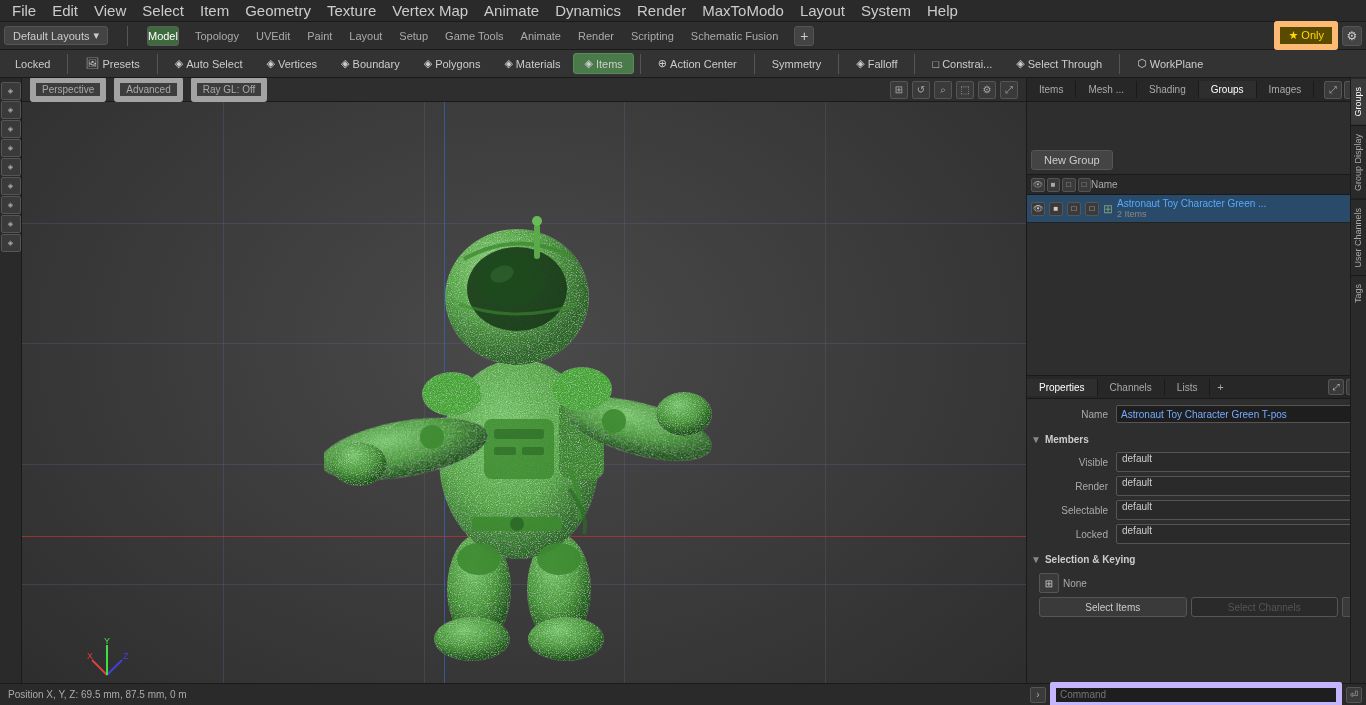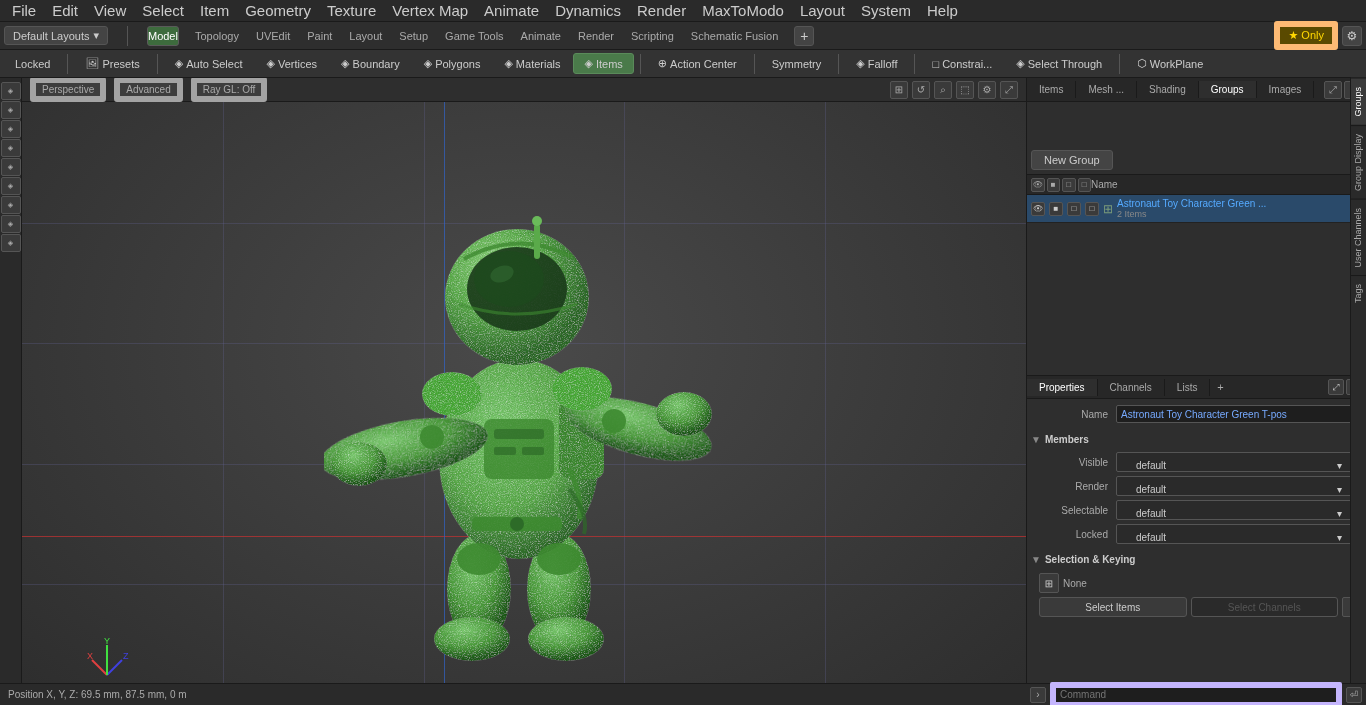--- a/index.html
+++ b/index.html
@@ -485,22 +485,22 @@
       font-size: 10px;
       color: #aaa;
     }
     .prop-dropdown {
       flex: 1;
       height: 20px;
       background: #2a2a2a;
       border: 1px solid #555;
       border-radius: 2px;
       display: flex;
-      align-items: flex-end;
-      padding: 0 19px;
+      align-items: flex-start;
+      padding: 0 5px;
       justify-content: space-between;
       font-size: 10px;
       color: #ccc;
       cursor: pointer;
     }
     .prop-section-header {
       display: flex;
       align-items: center;
       height: 20px;
       margin: 4px 0 2px 0;

